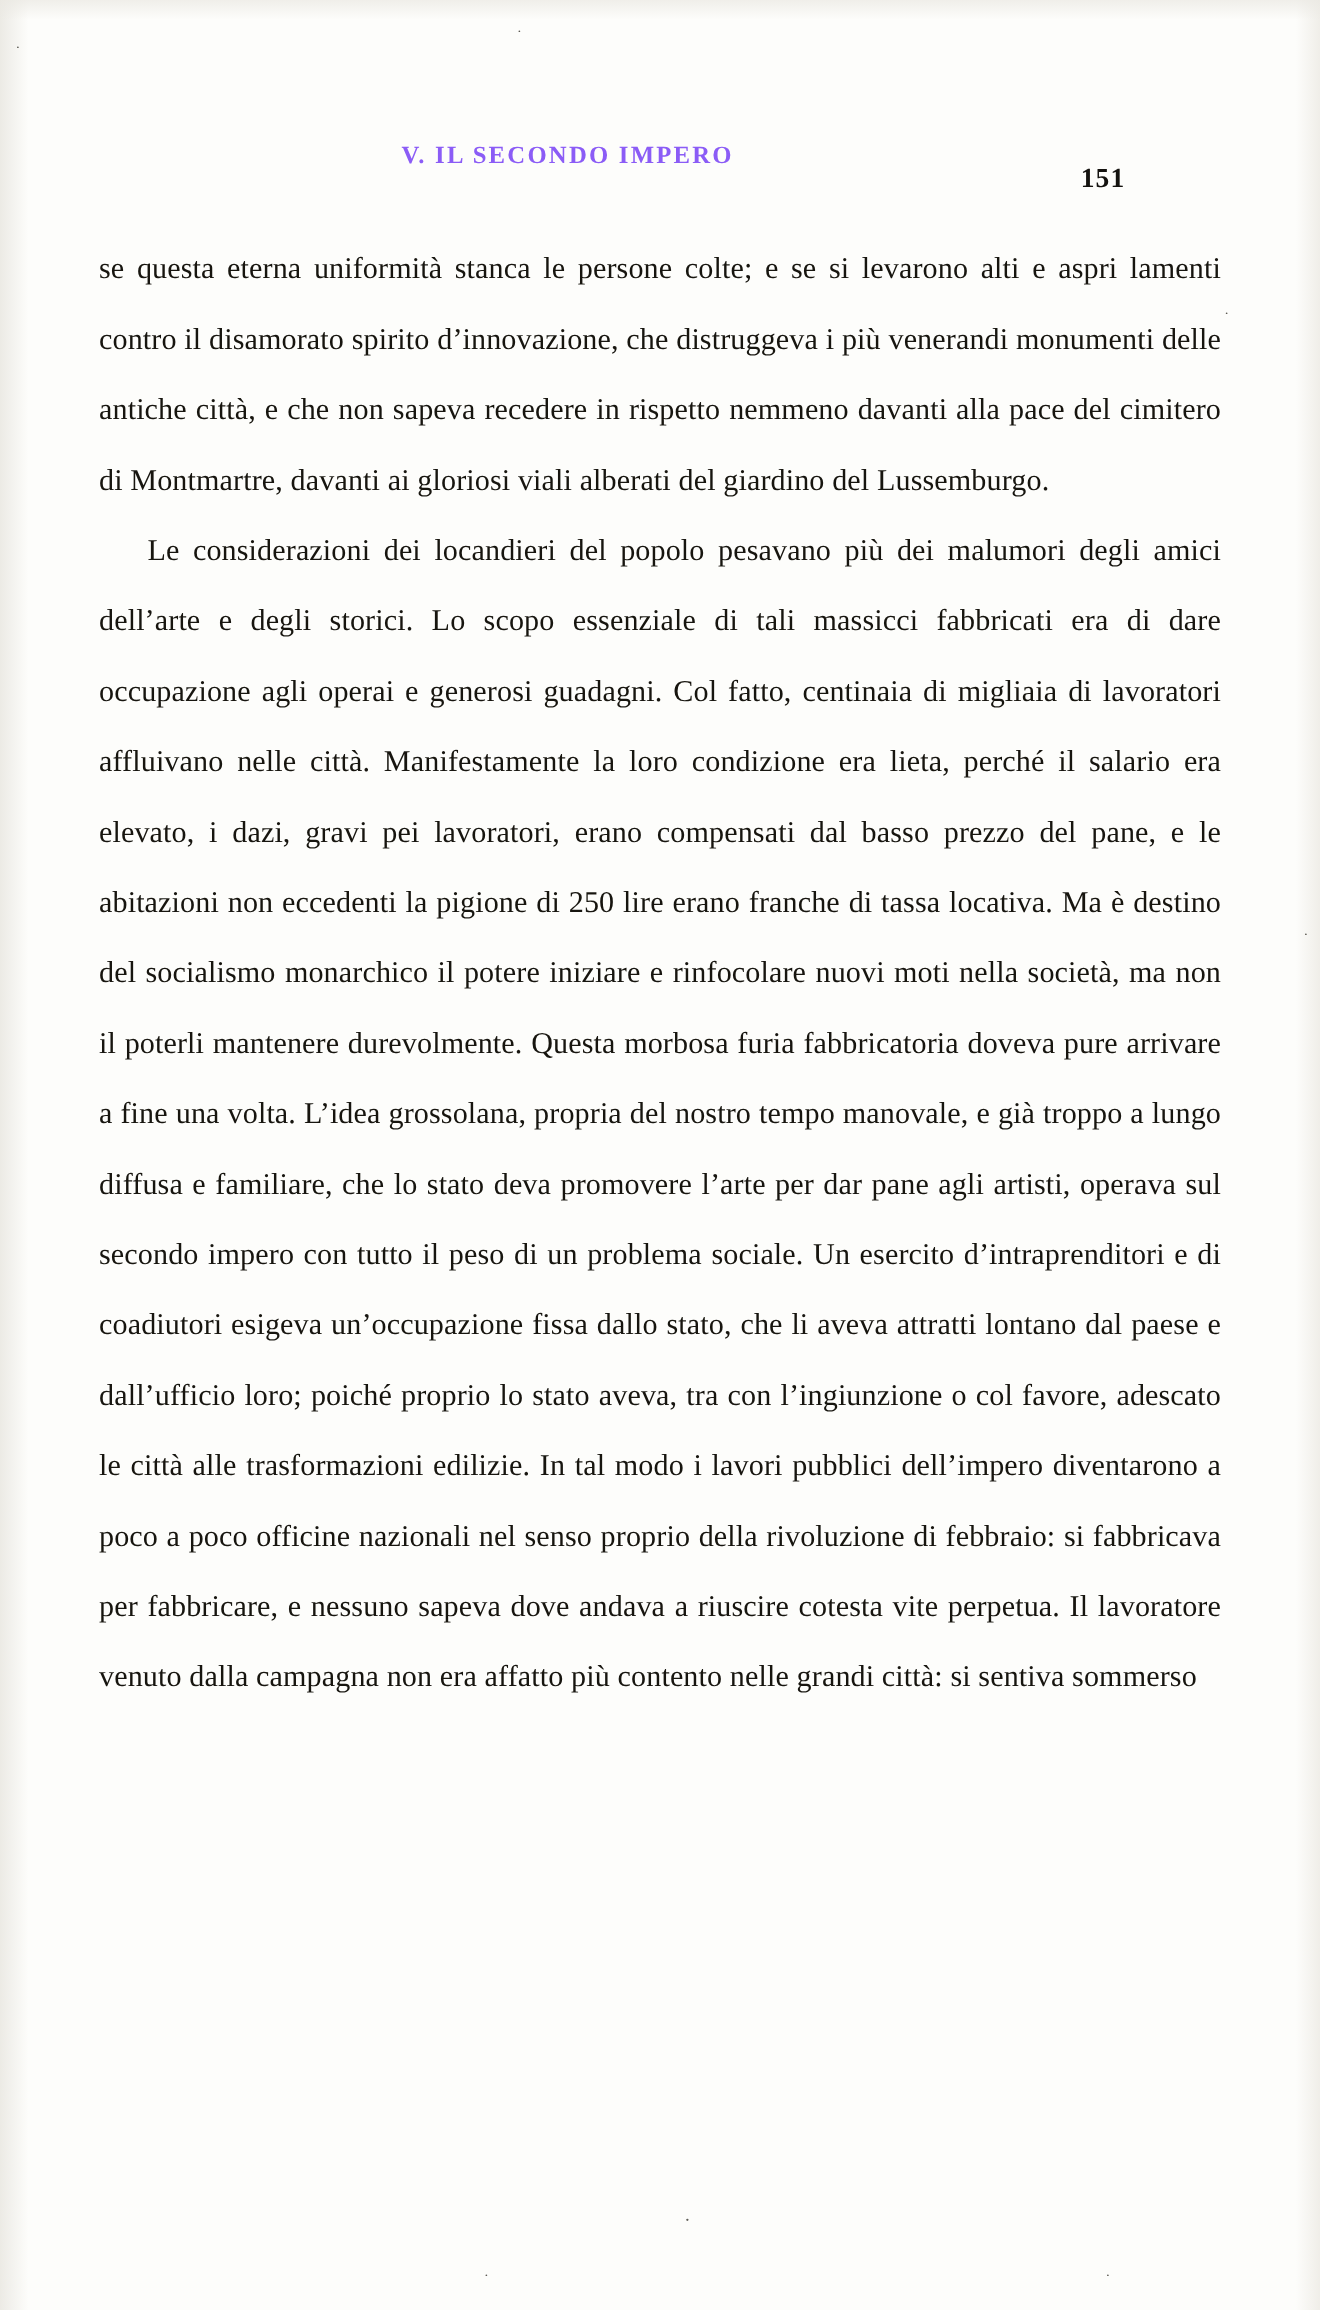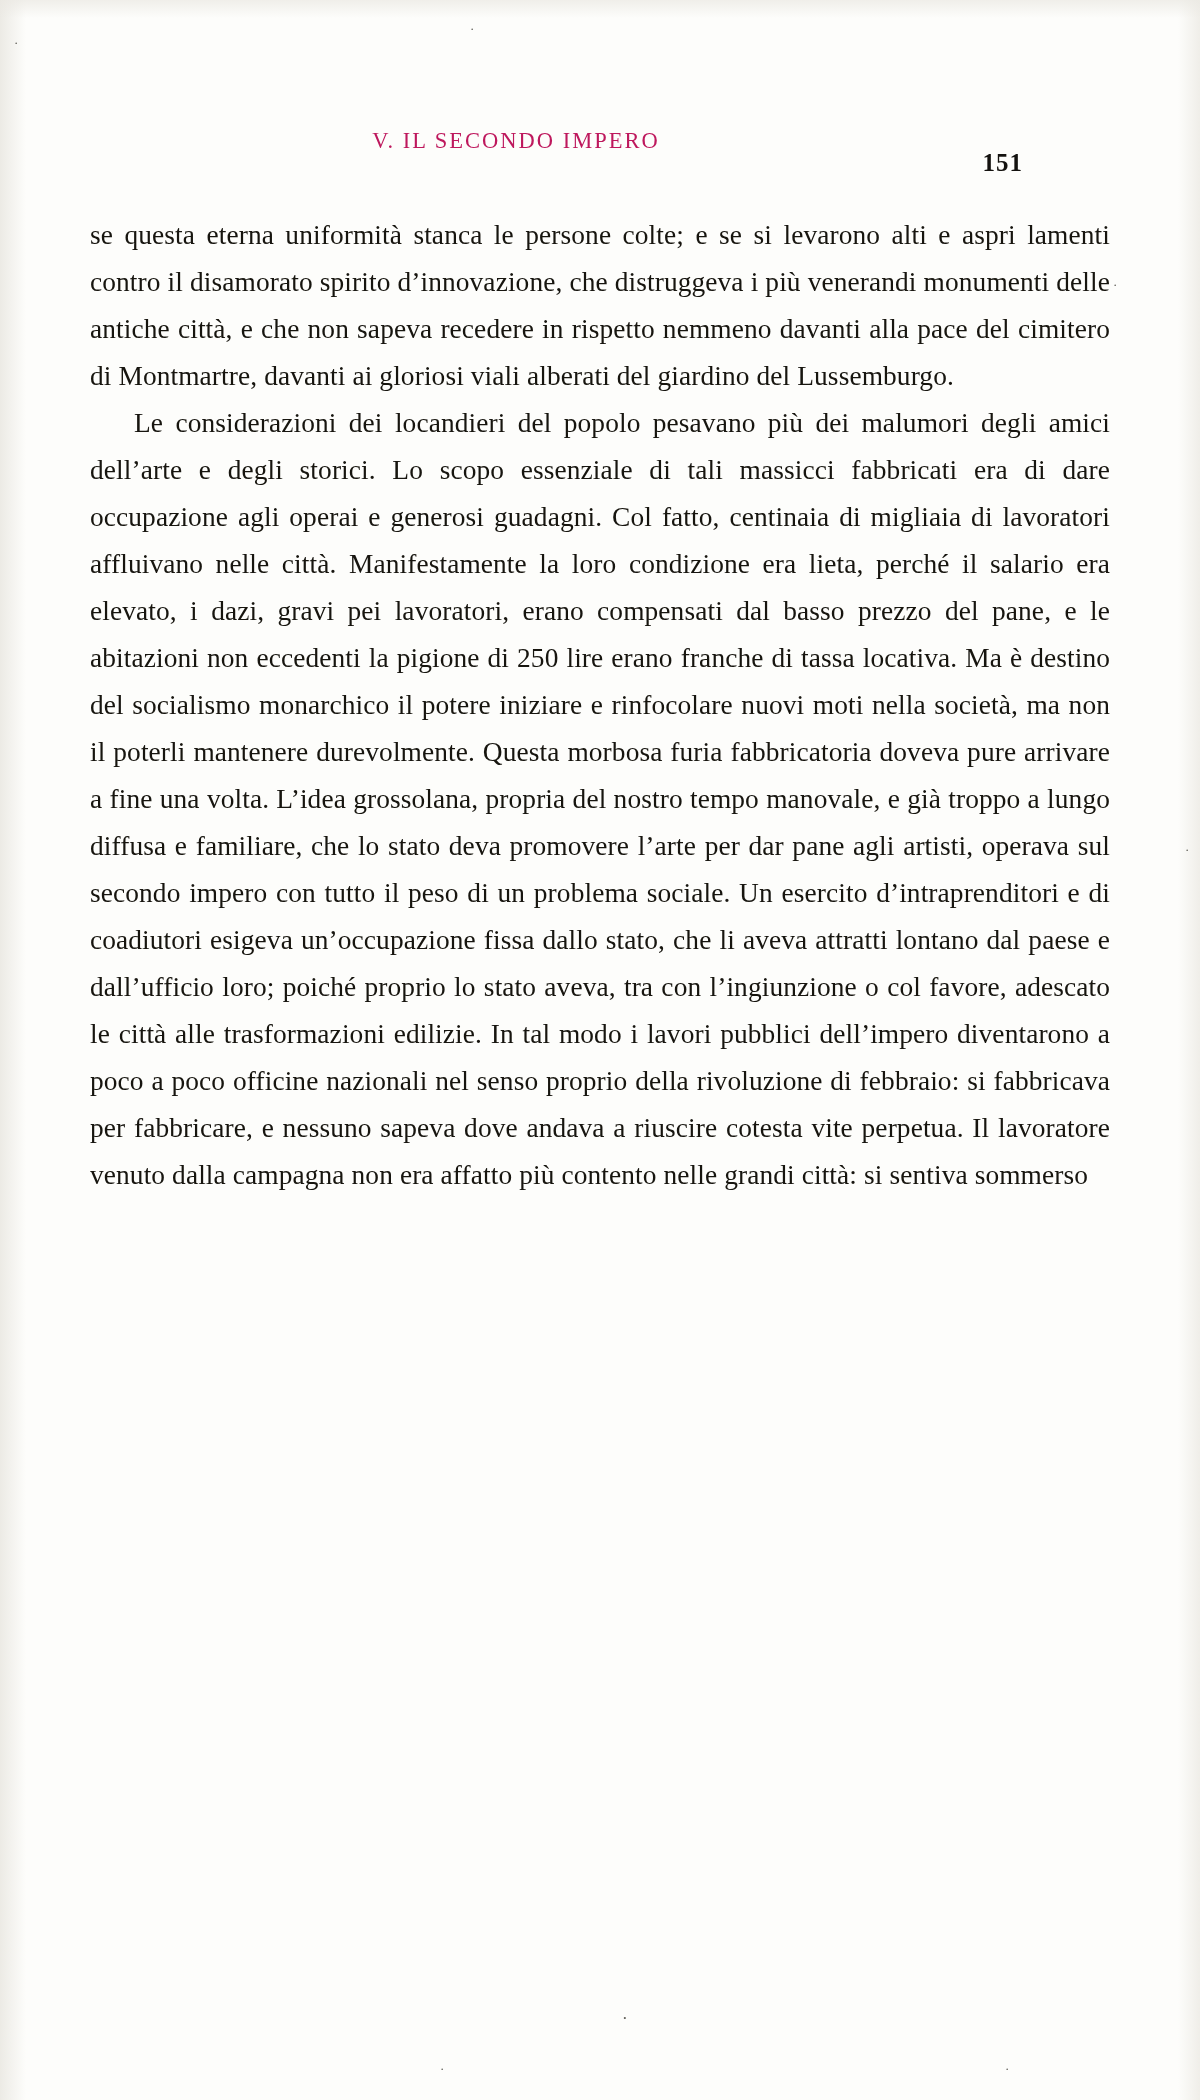--- a/index.html
+++ b/index.html
@@ -57,22 +57,22 @@
     top: 128px;
     width: 1200px;
     text-align: center;
   }
   .running-head .rh-title {
     display: inline-block;
     font-size: 22.5px;
     letter-spacing: 2.0px;
     font-variant: small-caps;
     text-transform: uppercase;
-    font-weight: 400;
-    color: #be185d;
+    font-weight: 700;
+    color: #8b5cf6;
     transform: translateX(-84px);
     text-align: right;
   }
   .folio {
     position: absolute;
     right: 177px;
     top: 125px;
     font-size: 25px;
     letter-spacing: 1px;
     font-weight: 600;
@@ -81,21 +81,21 @@
   }
   .body-text {
     position: absolute;
     left: 90px;
     top: 212px;
     width: 1020px;
   }
   p.para {
     margin: 0;
     font-size: 27.4px;
-    line-height: 47px;
+    line-height: 64px;
     text-align: justify;
     text-justify: inter-word;
     color: #17150f;
     letter-spacing: .1px;
   }
   p.para + p.para {
     text-indent: 44px;
     font-family: Liberation Serif, serif;
   }
   

